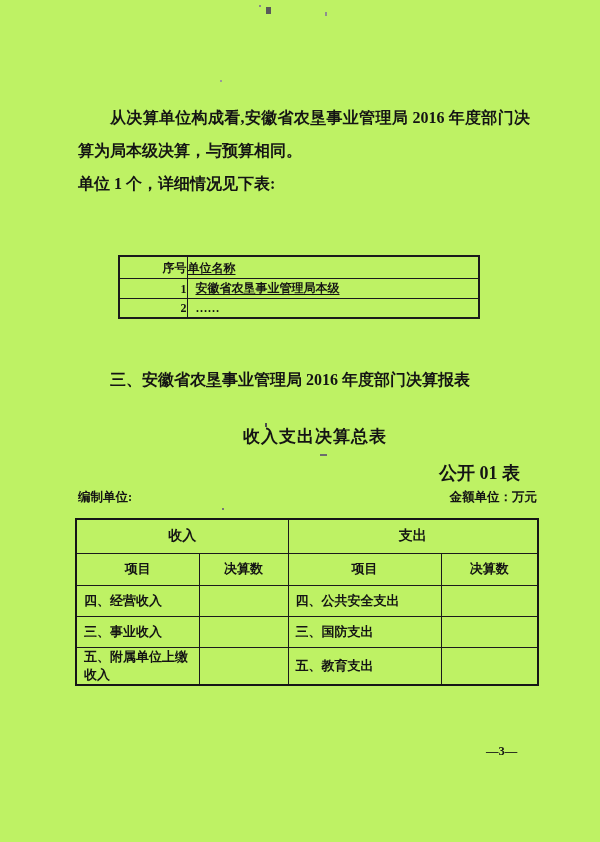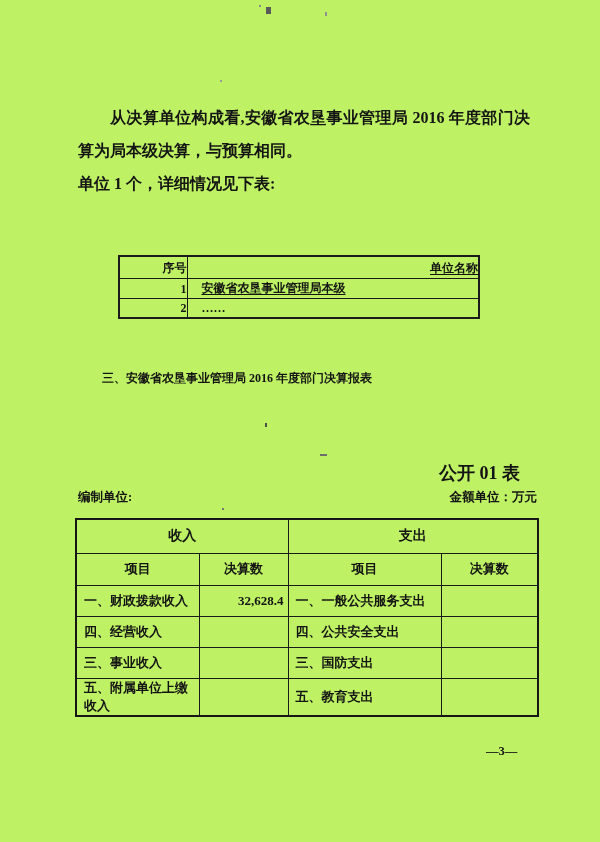--- a/index.html
+++ b/index.html
@@ -28,30 +28,30 @@
     font-size:12px;
   }
   .unit-table,
   .unit-table th,.unit-table td{border:1.5px solid #1b1b1b;}
   .unit-table{border-width:2px;}
   .unit-table th,.unit-table td{
     padding:0 0 1px 0;vertical-align:bottom;font-weight:bold;
     overflow:hidden;
   }
   .unit-table .col-no{width:68px;text-align:right;}
-  .unit-table .col-name{text-align:right;}
-  .unit-table td.col-name{text-align:left;padding-left:14px;}
+  .unit-table .col-name{text-align:left;}
+  .unit-table td.col-name{text-align:left;padding-left:8px;}
   .unit-table .h-row{height:22px;}
   .unit-table .d-row{height:20px;}
   .u-underline{text-decoration:underline;text-underline-offset:2px;}
 
   
   .section-heading{
     position:absolute;left:78px;top:370px;width:452px;
-    font-size:12px;margin:0;font-weight:bold;
+    font-size:16px;margin:0;font-weight:bold;
   }
   .section-heading{text-indent:2em;}
   .report-title{
     position:absolute;left:30px;right:0;top:425px;
     text-align:center;font-size:17px;margin:0;font-weight:bold;
     letter-spacing:1px;
   }
   .table-code{
     position:absolute;right:80px;top:461px;
     font-size:18px;
@@ -122,20 +122,21 @@
       </tr>
       <tr class="d-row">
         <td class="col-no">2</td>
         <td class="col-name">……</td>
       </tr>
     </tbody>
   </table>
 
   <h2 class="section-heading">三、安徽省农垦事业管理局 2016 年度部门决算报表</h2>
 
+  <h1 class="report-title">收入支出决算总表</h1>
   <div class="table-code">公开 01 表</div>
   <div class="meta-row">
     <span>编制单位:</span>
     <span>金额单位：万元</span>
   </div>
 
   <table class="main-table">
     <colgroup>
       <col style="width:123px">
       <col style="width:89px">
@@ -145,26 +146,20 @@
     <tbody>
       <tr class="grp">
         <th colspan="2">收入</th>
         <th colspan="2">支出</th>
       </tr>
       <tr class="colhead">
         <th>项目</th>
         <th>决算数</th>
         <th>项目</th>
         <th>决算数</th>
-      </tr>
-      <tr class="d-row">
-        <td class="item">一、财政拨款收入</td>
-        <td class="val">32,628.4</td>
-        <td class="item">一、一般公共服务支出</td>
-        <td class="val"></td>
       </tr>
       <tr class="d-row">
         <td class="item">四、经营收入</td>
         <td class="val"></td>
         <td class="item">四、公共安全支出</td>
         <td class="val"></td>
       </tr>
       <tr class="d-row">
         <td class="item">三、事业收入</td>
         <td class="val"></td>

